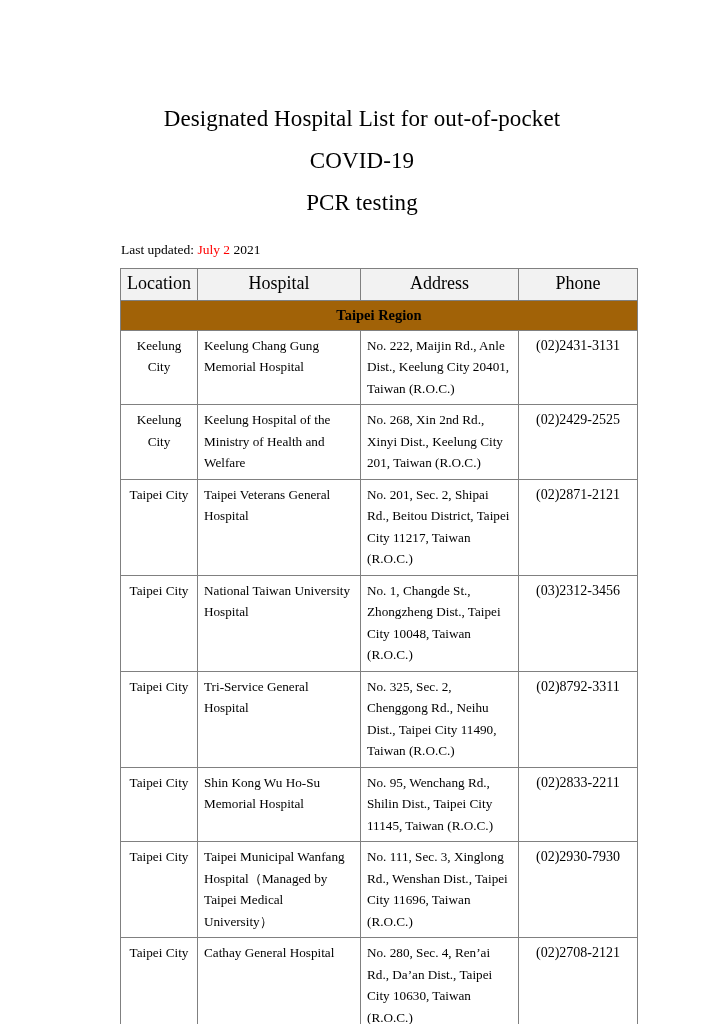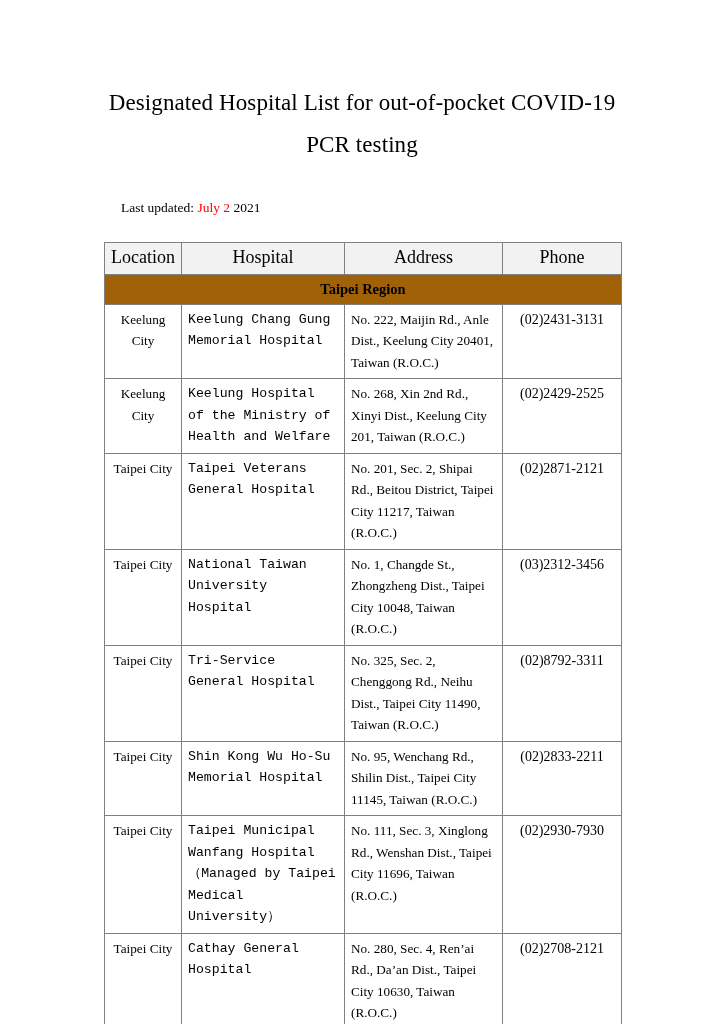--- a/index.html
+++ b/index.html
@@ -13,21 +13,21 @@
     font-family: "Liberation Serif", "DejaVu Serif", serif;
     color: #000000;
     overflow: hidden;
     position: relative;
   }
 
   .page {
     width: 724px;
     height: 840px;
     box-sizing: border-box;
-    padding: 0;
+    padding: 16px;
     position: relative;
   }
 
   
   .doc-title {
     margin: 0;
     padding: 0 105px;
     font-size: 23px;
     font-weight: normal;
     line-height: 42px;
@@ -35,21 +35,21 @@
     letter-spacing: 0.1px;
   }
   .doc-title .title-line1 { display: block; }
   .doc-title .title-line2 { display: block; }
   .title-block {
     padding-top: 82px;
   }
 
   
   .last-updated {
-    margin: 16px;
+    margin: 0;
     padding: 17px 0 0 105px;
     font-size: 13.5px;
     line-height: 17px;
     text-align: left;
   }
   .lu-date {
     color: #ff0000;
   }
 
   
@@ -91,21 +91,21 @@
     background: #a16207;
     font-weight: bold;
     text-align: center;
     font-size: 14.5px;
     padding-top: 3px;
     padding-bottom: 4px;
     line-height: 22px;
   }
 
   td.cell-location { text-align: center; }
-  td.cell-hospital { text-align: left; font-family: Liberation Mono, monospace; }
+  td.cell-hospital { text-align: left; }
   td.cell-address  { text-align: left; }
   td.cell-phone {
     text-align: center;
     vertical-align: middle;
     font-size: 14px;
     margin-top: 8px;
   }
 </style>
 </head>
 <body>

